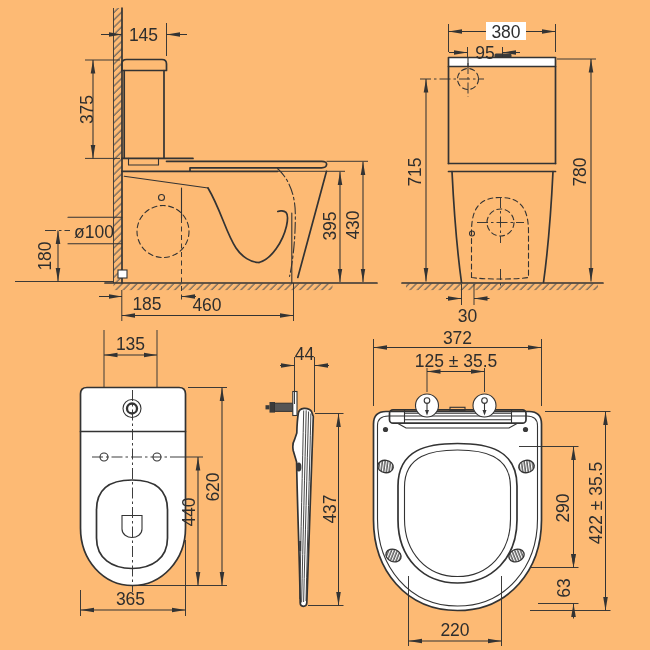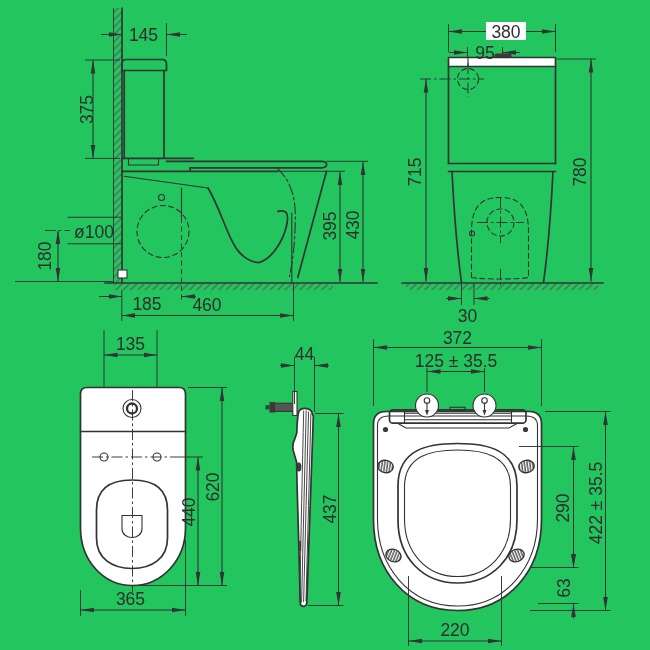--- a/index.html
+++ b/index.html
@@ -1,16 +1,16 @@
 <!DOCTYPE html>
 <html><head>
 <meta charset="utf-8">
 <style>
   html,body{margin:0;padding:0;background:#ffffff;}
-  .stage{width:650px;height:650px;position:relative;background:#22c55e;overflow:hidden;}
+  .stage{width:650px;height:650px;position:relative;background:#fdba74;overflow:hidden;}
   .ol{stroke:#333;stroke-width:1.7;fill:none;stroke-linecap:round;stroke-linejoin:round;}
   .tl{stroke:#333;stroke-width:1.1;fill:none;stroke-linecap:round;}
   .xtl{stroke:#333;stroke-width:0.9;fill:none;}
   .dim{stroke:#333;stroke-width:1.05;fill:none;}
   .ext{stroke:#333;stroke-width:0.95;fill:none;}
   .dash{stroke-dasharray:5,3.5;}
   .dashdot{stroke-dasharray:11,3,2.5,3;}
   .dimtxt{font-family:"Liberation Sans",sans-serif;font-size:17.5px;fill:#2e2e2e;}
   .fillw{fill:#fff;}
   .darkfill{fill:#3a3a3a;stroke:none;}

